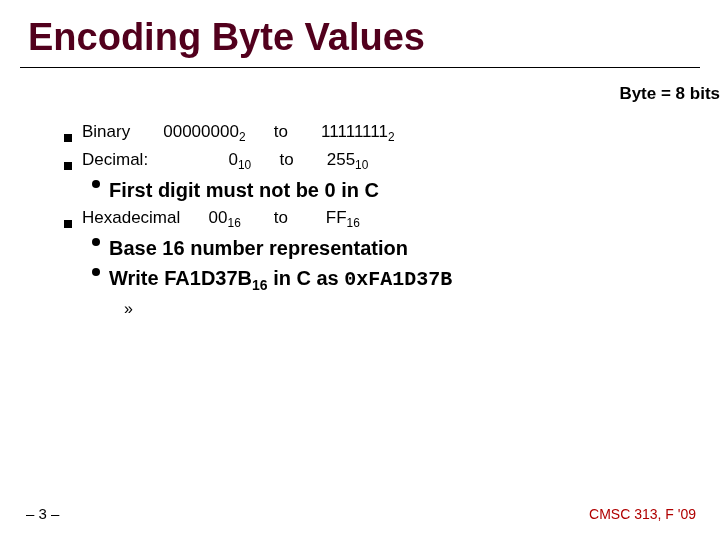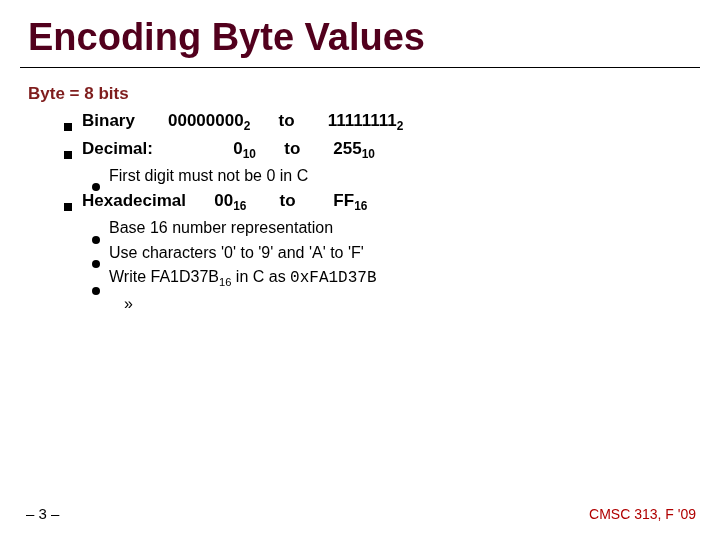--- a/index.html
+++ b/index.html
@@ -29,37 +29,38 @@
     margin-left: 20px;
     border-bottom: 1px solid #000;
   }
   .content {
     padding: 14px 0 0 28px;
     font-size: 17px;
     line-height: 1.4;
   }
   .heading {
     font-weight: bold;
-    color: #7f1d1d;
-    margin-bottom: 3px;
+    color: #000000;
+    margin-bottom: 14px;
+    text-align: right;
   }
   .l1 {
     margin-left: 36px;
-    font-weight: bold;
+    font-weight: normal;
     display: flex;
     align-items: baseline;
     margin-bottom: 2px;
   }
   .l2 {
     margin-left: 64px;
-    font-weight: normal;
+    font-weight: bold;
     display: flex;
-    align-items: flex-end;
+    align-items: flex-start;
     margin-bottom: 2px;
-    font-size: 16px;
+    font-size: 20px;
   }
   .l3 {
     margin-left: 96px;
     font-weight: bold;
     display: flex;
     align-items: baseline;
     margin-bottom: 2px;
     font-size: 16px;
   }
   .sq {
@@ -137,24 +138,20 @@
     <div class="l1" style="">
       <span class="sq"></span>
       <span class="row-txt"><span>Hexadecimal</span>      <span>00</span><sub>16</sub>       <span>to</span>        <span>FF</span><sub>16</sub></span>
     </div>
 
     <div class="l2">
       <span class="dot"></span>
       <span>Base 16 number representation</span>
     </div>
 
-    <div class="l2">
-      <span class="dot"></span>
-      <span><span>Use characters </span><span>'0'</span><span> to </span><span>'9'</span><span> and </span><span>'A'</span><span> to </span><span>'F'</span></span>
-    </div>
 
     <div class="l2">
       <span class="dot"></span>
       <span><span>Write </span><span>FA1D37B</span><sub>16</sub><span> in C as </span><span class="mono">0xFA1D37B</span></span>
     </div>
 
     <div class="l3">
       <span class="arw">»</span>
     </div>
 

